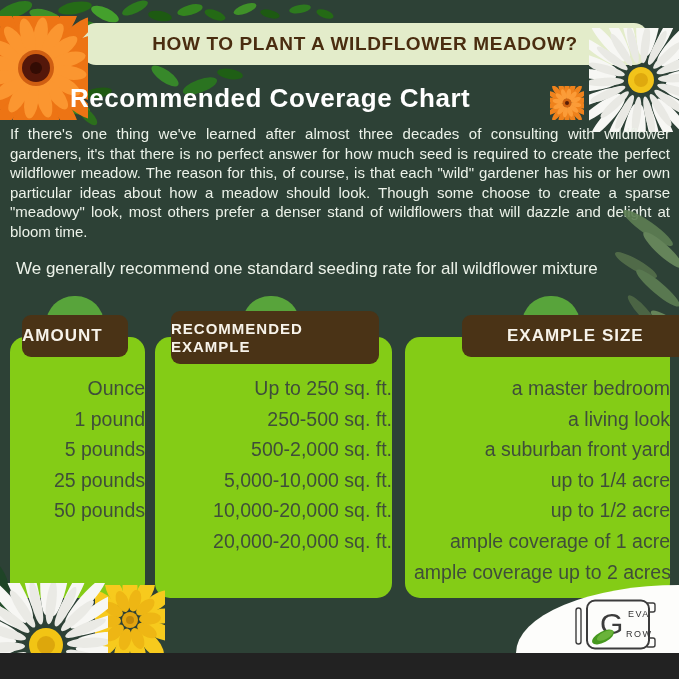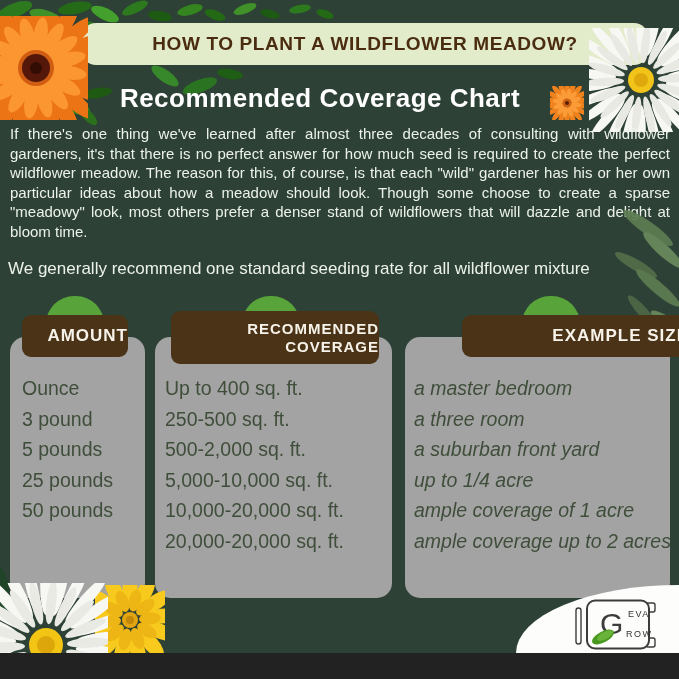--- a/index.html
+++ b/index.html
@@ -4,40 +4,40 @@
 <style>
   html,body{margin:0;padding:0;background:#222;}
   .poster{position:relative;width:679px;height:653px;background:#2d4136;overflow:hidden;
           font-family:"Liberation Sans",sans-serif;}
   .abs{position:absolute;}
 
   
   .banner{left:82px;top:23px;width:566px;height:42px;background:#e3ecca;border-radius:14px;}
   .title{left:82px;top:23px;width:566px;height:42px;line-height:42px;text-align:center;
          font-size:19px;font-weight:800;letter-spacing:.6px;color:#4a2d10;white-space:nowrap;}
-  .subtitle{left:70px;top:83px;width:500px;text-align:center;font-size:26px;font-weight:800;
+  .subtitle{left:70px;top:83px;width:500px;text-align:left;font-size:26px;font-weight:800;
             letter-spacing:.5px;color:#ffffff;white-space:nowrap;}
 
   
   .intro{left:10px;top:124px;width:660px;font-size:15px;line-height:19.5px;color:#ecf2e9;
          text-align:justify;}
-  .note{left:8px;top:259px;width:660px;font-size:17px;color:#ecf2e9;white-space:nowrap;}
+  .note{left:16px;top:259px;width:660px;font-size:17px;color:#ecf2e9;white-space:nowrap;}
 
   
   .dome{top:296px;width:58px;height:28px;background:#58a43b;border-radius:29px 29px 0 0;}
-  .hdr{background:#4a3316;border-radius:9px;color:#f7f3ea;font-weight:800;text-align:right;
+  .hdr{background:#4a3316;border-radius:9px;color:#f7f3ea;font-weight:800;text-align:left;
        letter-spacing:1px;}
   .hdr1{left:22px;top:315px;width:106px;height:42px;font-size:17px;line-height:42px;}
   .hdr2{left:171px;top:311px;width:208px;height:53px;font-size:15px;line-height:17.5px;padding-top:9px;box-sizing:border-box;}
   .hdr3{left:462px;top:315px;width:182px;height:42px;font-size:17px;line-height:42px;padding-left:45px;}
-  .panel{top:337px;height:261px;background:#a3a3a3;border-radius:15px;box-sizing:border-box;
-         padding-top:36px;color:#3f4e3a;font-size:19.5px;}
+  .panel{top:337px;height:261px;background:#84cc16;border-radius:15px;box-sizing:border-box;
+         padding-top:36px;color:#3f4e3a;font-size:19.5px;text-align:right;}
   .p1{left:10px;width:135px;padding-left:12px;}
   .p2{left:155px;width:237px;padding-left:10px;}
-  .p3{left:405px;width:265px;padding-left:9px;font-style:italic;}
+  .p3{left:405px;width:265px;padding-left:9px;}
   .panel .row{line-height:30.6px;white-space:nowrap;}
 
   
   .wedge{right:0;bottom:0;width:163px;height:68px;background:#fdfdfb;
          border-top-left-radius:100% 100%;}
   .logo{right:20px;bottom:2px;}
 </style>
 </head>
 <body>
 
@@ -216,44 +216,45 @@
     <ellipse cx="55" cy="102" rx="22" ry="5" fill="#4e6746" transform="rotate(48 55 102)"></ellipse>
     <ellipse cx="80" cy="112" rx="20" ry="5" fill="#6a8a5e" transform="rotate(32 80 112)"></ellipse>
   </svg>
 
   <div class="abs dome" style="left:46px"></div>
   <div class="abs dome" style="left:242px"></div>
   <div class="abs dome" style="left:522px"></div>
 
   <div class="abs panel p1">
       <div class="row">Ounce</div>
-      <div class="row">3 pound</div>
+      <div class="row">1 pound</div>
       <div class="row">5 pounds</div>
       <div class="row">25 pounds</div>
       <div class="row">50 pounds</div>
     </div>
   <div class="abs panel p2">
-      <div class="row">Up to 400 sq. ft.</div>
+      <div class="row">Up to 250 sq. ft.</div>
       <div class="row">250-500 sq. ft.</div>
       <div class="row">500-2,000 sq. ft.</div>
       <div class="row">5,000-10,000 sq. ft.</div>
       <div class="row">10,000-20,000 sq. ft.</div>
       <div class="row">20,000-20,000 sq. ft.</div>
     </div>
   <div class="abs panel p3">
       <div class="row">a master bedroom</div>
-      <div class="row">a three room</div>
+      <div class="row">a living look</div>
       <div class="row">a suburban front yard</div>
       <div class="row">up to 1/4 acre</div>
+      <div class="row">up to 1/2 acre</div>
       <div class="row">ample coverage of 1 acre</div>
       <div class="row">ample coverage up to 2 acres</div>
     </div>
 
   <div class="abs hdr hdr1">AMOUNT</div>
-  <div class="abs hdr hdr2">RECOMMENDED COVERAGE</div>
+  <div class="abs hdr hdr2">RECOMMENDED EXAMPLE</div>
   <div class="abs hdr hdr3">EXAMPLE SIZE</div>
 
   <svg class="abs" style="left:0;top:562px" width="24" height="62">
     <ellipse cx="2" cy="18" rx="16" ry="5" fill="#1f4427" transform="rotate(70 2 18)"></ellipse>
     <ellipse cx="5" cy="44" rx="14" ry="4.5" fill="#27512e" transform="rotate(80 5 44)"></ellipse>
   </svg>
   <svg class="abs" style="left:95px;top:585px" width="70" height="70" viewBox="0 0 70 70">
       <ellipse cx="35" cy="3" rx="7.5" ry="17" fill="#f7ca1d" transform="rotate(0 35 35)"></ellipse>
       <ellipse cx="35" cy="3" rx="7.5" ry="17" fill="#f7ca1d" transform="rotate(27.692307692307693 35 35)"></ellipse>
       <ellipse cx="35" cy="3" rx="7.5" ry="17" fill="#f7ca1d" transform="rotate(55.38461538461539 35 35)"></ellipse>

